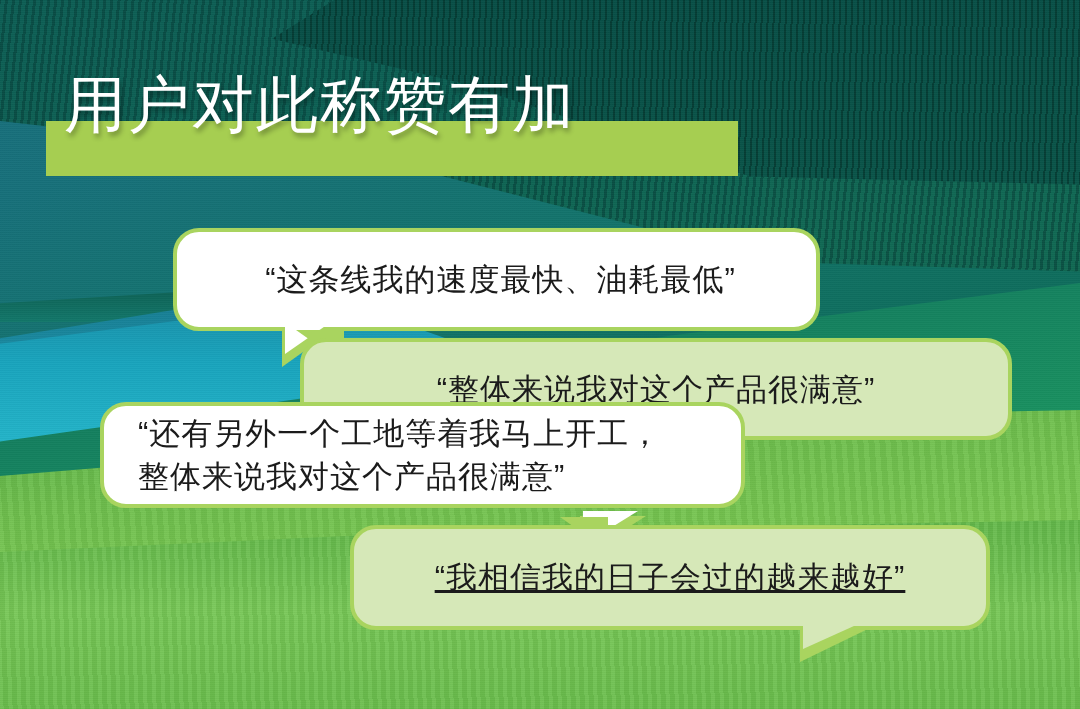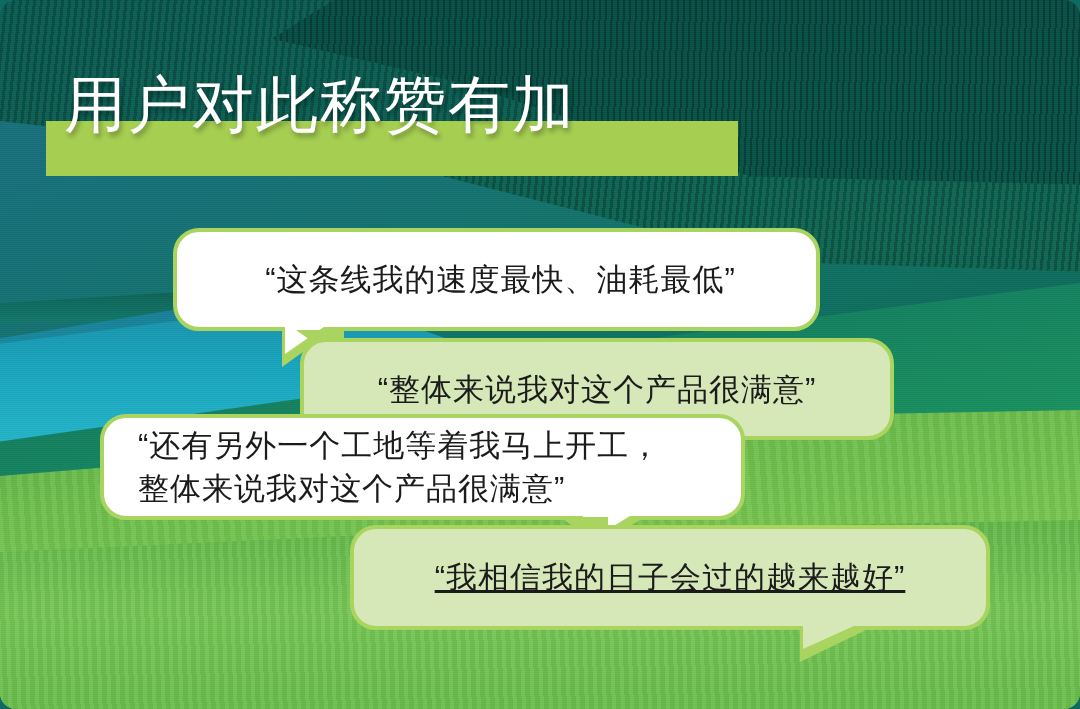--- a/index.html
+++ b/index.html
@@ -1,21 +1,21 @@
 <!DOCTYPE html>
 <html><head>
 <meta charset="utf-8">
 <style>
   html,body{margin:0;padding:0;}
   body{
     width:1080px;height:709px;overflow:hidden;
     font-family:"Liberation Sans","DejaVu Sans",sans-serif;
     background:#0e6b63;
   }
-  #stage{position:relative;width:1080px;height:709px;overflow:hidden;border-radius:16px;}
+  #stage{position:relative;width:1080px;height:709px;overflow:hidden;}
 
   
   .bg{position:absolute;inset:0;}
   .bg-sky{
     position:absolute;left:0;top:0;width:1080px;height:709px;
     background:
       linear-gradient(160deg,#1a6f7e 0%, #17707a 18%, #13736c 38%, #0f6f60 55%, #0e6a58 70%, #14684e 100%);
   }
   
   .bg-lake{
@@ -122,32 +122,32 @@
     border-top:40px solid #a9d45f;
   }
   #b1-tail-in{
     left:285px;top:322px;
     border-left:0 solid transparent;
     border-right:46px solid transparent;
     border-top:32px solid #ffffff;
   }
 
   
-  #b2{left:300px;top:338px;width:594px;height:102px;justify-content:center;}
+  #b2{left:300px;top:338px;width:712px;height:102px;justify-content:center;}
   #b2 .txt{text-align:center;padding:0 24px;}
   #b2-tail-out{
     left:296px;top:330px;
     border-right:0 solid transparent;
     border-left:48px solid transparent;
     border-bottom:34px solid #a9d45f;
     transform:scaleY(-1);
   }
 
   
-  #b3{left:100px;top:414px;width:645px;height:106px;align-items:center;}
+  #b3{left:100px;top:402px;width:645px;height:106px;align-items:center;}
   #b3 .txt{text-align:left;padding:0 34px;}
 
   #b3-tail-out{
     left:580px;top:516px;
     border-left:0 solid transparent;
     border-right:66px solid transparent;
     border-top:42px solid #a9d45f;
   }
   #b3-tail-in{
     left:583px;top:511px;

